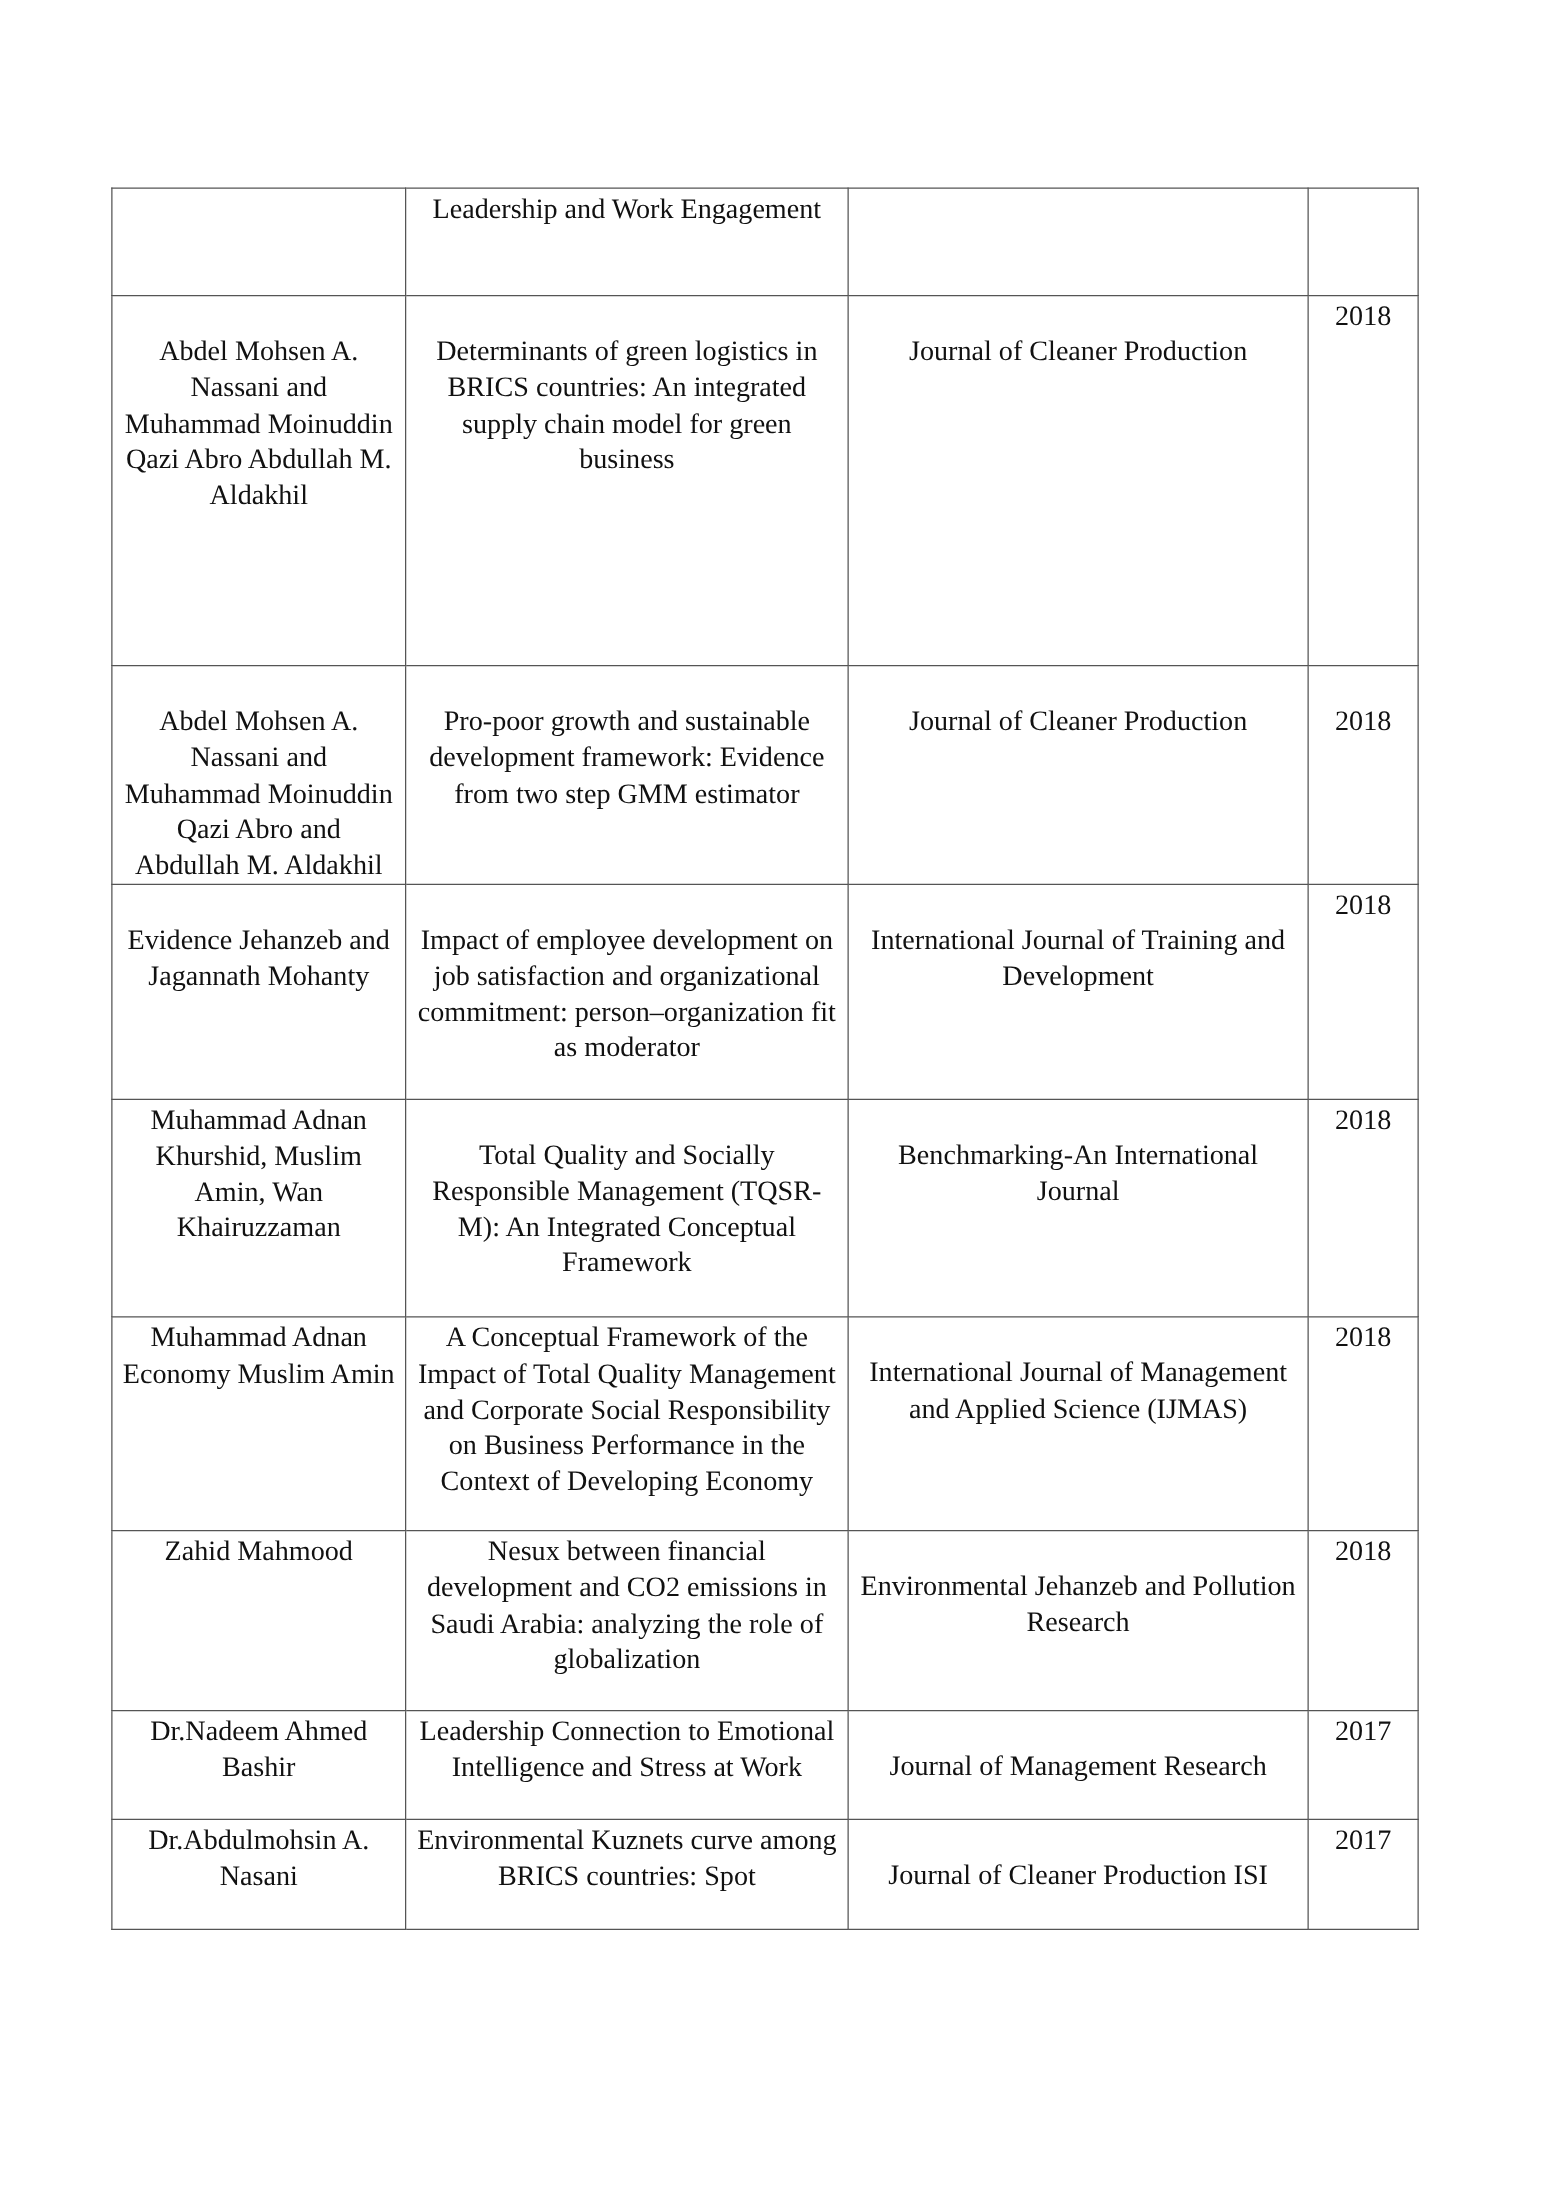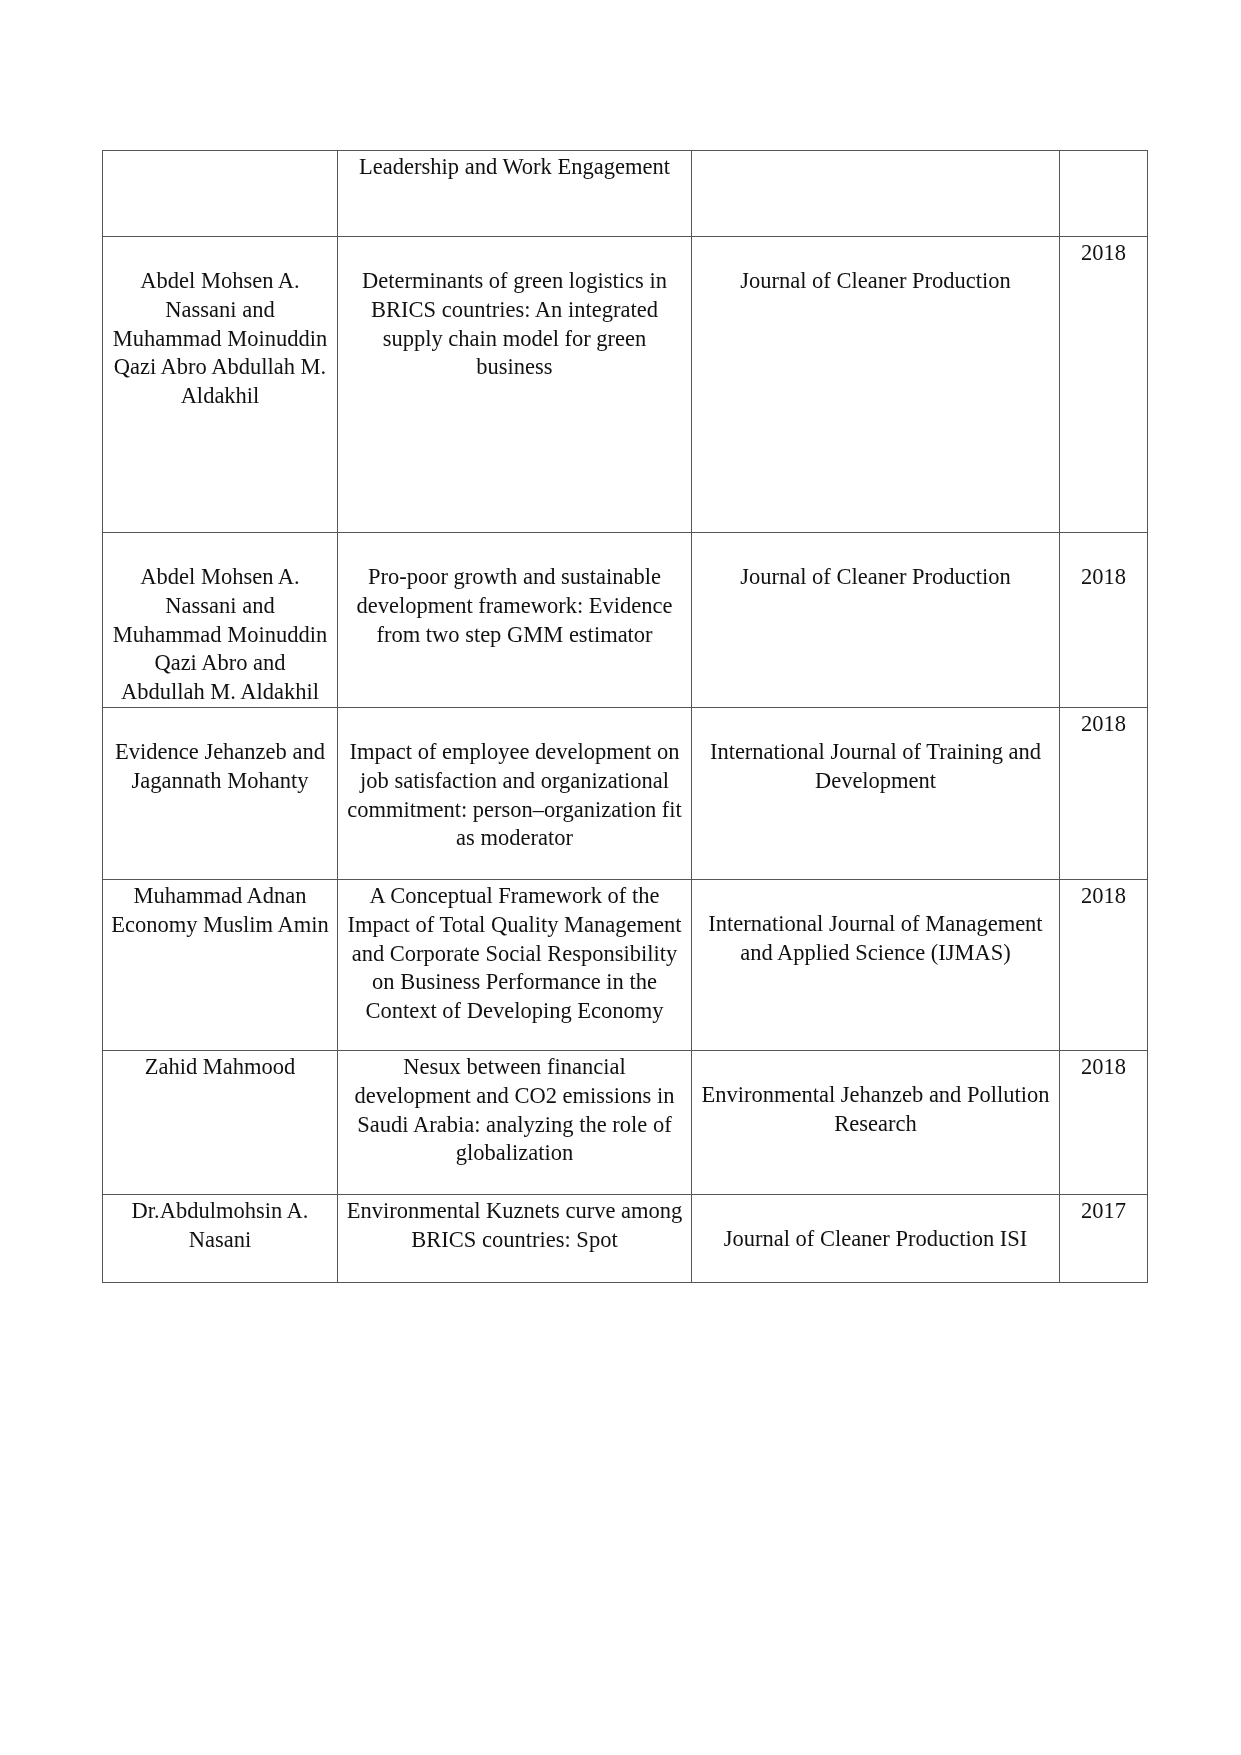--- a/index.html
+++ b/index.html
@@ -1,18 +1,18 @@
 <!DOCTYPE html>
 <html><head>
 <meta charset="utf-8">
 <style>
   html, body { margin: 0; padding: 0; background: #ffffff; }
   body { width: 1241px; height: 1755px; position: relative; overflow: hidden;
          font-family: "Liberation Serif", "DejaVu Serif", serif; color: #111; }
-  table.pubs { position: absolute; left: 102px; top: 150px; border-collapse: collapse;
+  table.pubs { position: absolute; left: 89px; top: 150px; border-collapse: collapse;
                table-layout: fixed; }
   table.pubs td { border: 1.3px solid #555; text-align: center; vertical-align: top;
                   font-size: 22.5px; line-height: 28.8px; padding: 0 8px; }
   col.c1 { width: 235px; } col.c2 { width: 354px; } col.c3 { width: 368px; } col.c4 { width: 88px; }
   .pad0 { padding-top: 2px !important; }
   .pad1 { padding-top: 30px !important; }
   .year { padding-top: 2px !important; }
 </style>
 </head>
 <body>
@@ -42,32 +42,44 @@
       <td class="pad1">Pro-poor growth and sustainable development framework: Evidence from two step GMM estimator</td>
       <td class="pad1">Journal of Cleaner Production</td>
       <td class="pad1">2018</td>
     </tr>
     <tr style="height:172px">
       <td class="pad1">Evidence Jehanzeb and Jagannath Mohanty</td>
       <td class="pad1">Impact of employee development on job satisfaction and organizational commitment: person–organization fit as moderator</td>
       <td class="pad1">International Journal of Training and Development</td>
       <td class="year">2018</td>
     </tr>
+    <tr style="height:174px">
+      <td class="pad0">Muhammad Adnan Khurshid, Muslim Amin, Wan Khairuzzaman</td>
+      <td class="pad1">Total Quality and Socially Responsible Management (TQSR- M): An Integrated Conceptual Framework</td>
+      <td class="pad1">Benchmarking-An International Journal</td>
+      <td class="year">2018</td>
+    </tr>
     <tr style="height:171px">
       <td class="pad0">Muhammad Adnan Economy Muslim Amin</td>
       <td class="pad0">A Conceptual Framework of the Impact of Total Quality Management and Corporate Social Responsibility on Business Performance in the Context of Developing Economy</td>
       <td class="pad1">International Journal of Management and Applied Science (IJMAS)</td>
       <td class="year">2018</td>
     </tr>
     <tr style="height:144px">
       <td class="pad0">Zahid Mahmood</td>
       <td class="pad0">Nesux between financial development and CO2 emissions in Saudi Arabia: analyzing the role of globalization</td>
       <td class="pad1">Environmental Jehanzeb and Pollution Research</td>
       <td class="year">2018</td>
     </tr>
+    <tr style="height:87px">
+      <td class="pad0">Dr.Nadeem Ahmed Bashir</td>
+      <td class="pad0">Leadership Connection to Emotional Intelligence and Stress at Work</td>
+      <td class="pad1">Journal of Management Research</td>
+      <td class="year">2017</td>
+    </tr>
     <tr style="height:88px">
       <td class="pad0">Dr.Abdulmohsin A. Nasani</td>
       <td class="pad0">Environmental Kuznets curve among BRICS countries: Spot</td>
       <td class="pad1">Journal of Cleaner Production ISI</td>
       <td class="year">2017</td>
     </tr>
   </tbody>
 </table>
 
 </body></html>

